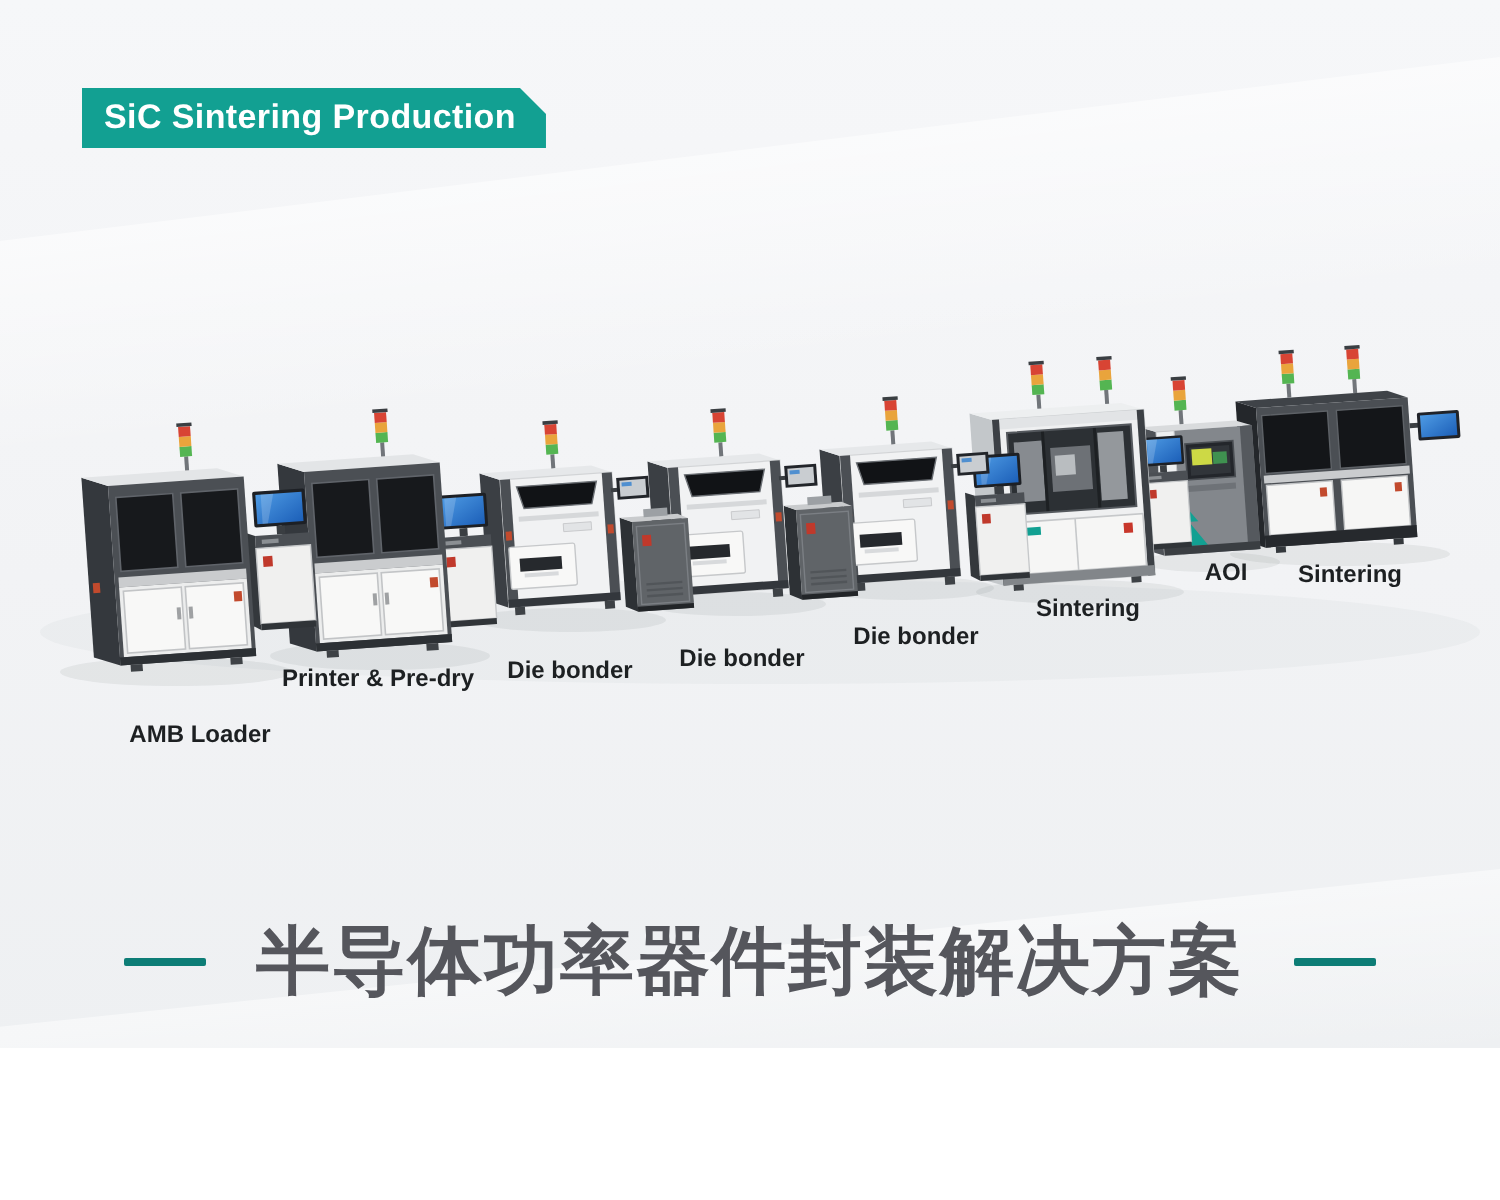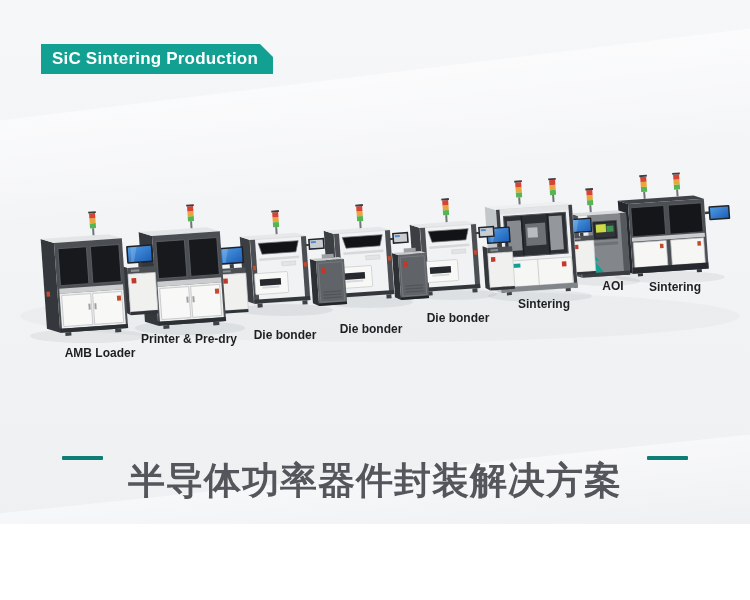--- a/index.html
+++ b/index.html
@@ -23,21 +23,21 @@
     clip-path:polygon(0 0, calc(100% - 13px) 0, 100% 13px, 100% 100%, 0 100%);
   }
   svg.scene { position:absolute; left:0; top:0; }
   .mlabel {
     position:absolute; transform:translateX(-50%);
     font-size:12px; font-weight:bold; color:var(--label-text,#1d2022);
     white-space:nowrap;
   }
   .title-row {
     position:absolute; left:0; right:0; top:456px;
-    display:flex; justify-content:center; gap:25px;
+    display:flex; align-items:center; justify-content:center; gap:25px;
   }
   .dash { width:41px; height:4px; background:var(--accent-teal-dark,#0d7d76); border-radius:1px; }
   .title-text {
     font-size:37px; font-weight:bold; color:var(--title-text,#55565c);
     letter-spacing:1px; white-space:nowrap;
   }
 </style>
 </head>
 <body>
 
@@ -234,21 +234,21 @@
     <use href="#sym-console" transform="translate(218,248) rotate(-4)"></use>
 
     <use href="#sym-cabinetA" transform="translate(152,236) rotate(-4)"></use>
 
     <use href="#sym-console" transform="translate(126,246) rotate(-4) scale(1.05)"></use>
 
     <use href="#sym-cabinetA" transform="translate(54,243) rotate(-4)"></use>
   </svg>
 
   <div>
-    <span class="mlabel" style="left:100px;top:346px">AMB Loader</span>
+    <span class="mlabel" style="left:100px;top:360px">AMB Loader</span>
     <span class="mlabel" style="left:189px;top:332px">Printer &amp; Pre-dry</span>
     <span class="mlabel" style="left:285px;top:328px">Die bonder</span>
     <span class="mlabel" style="left:371px;top:322px">Die bonder</span>
     <span class="mlabel" style="left:458px;top:311px">Die bonder</span>
     <span class="mlabel" style="left:544px;top:297px">Sintering</span>
     <span class="mlabel" style="left:613px;top:279px">AOI</span>
     <span class="mlabel" style="left:675px;top:280px">Sintering</span>
   </div>
 
   <div class="title-row">

